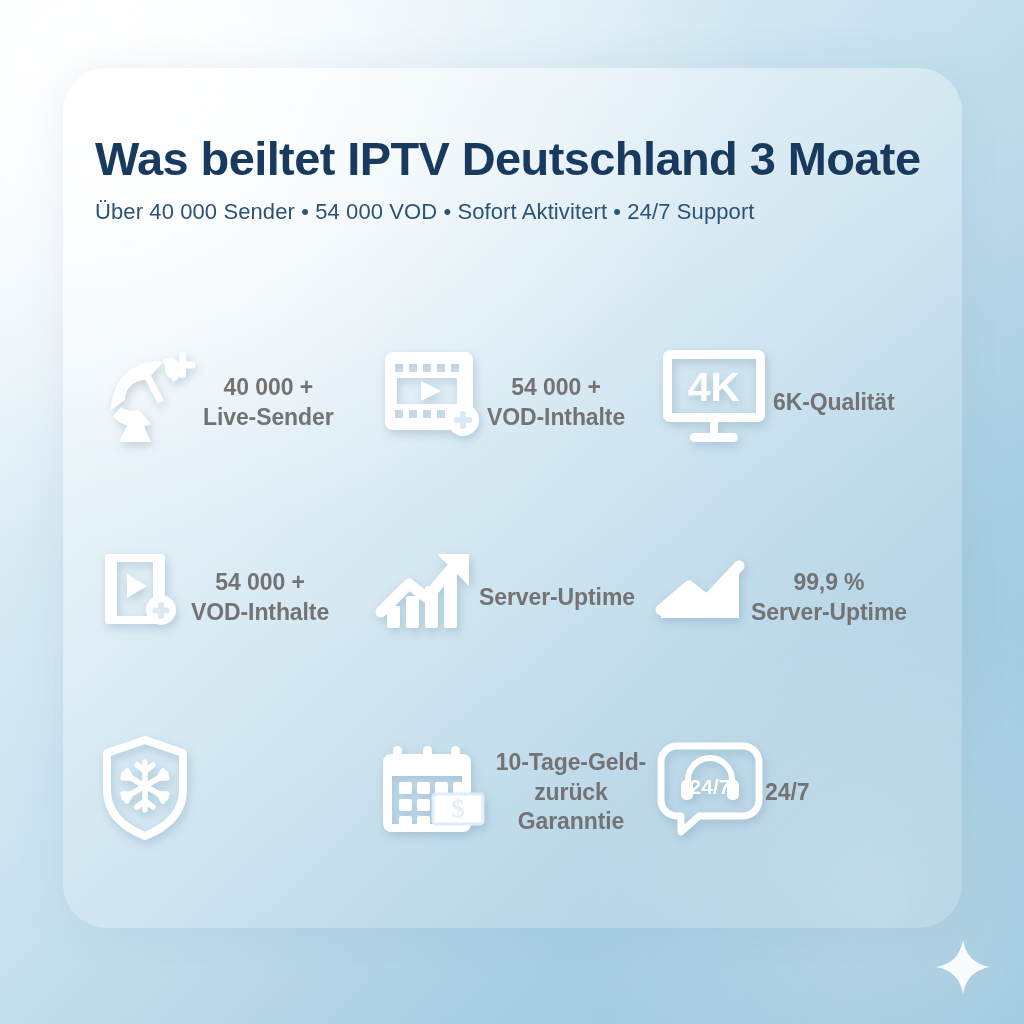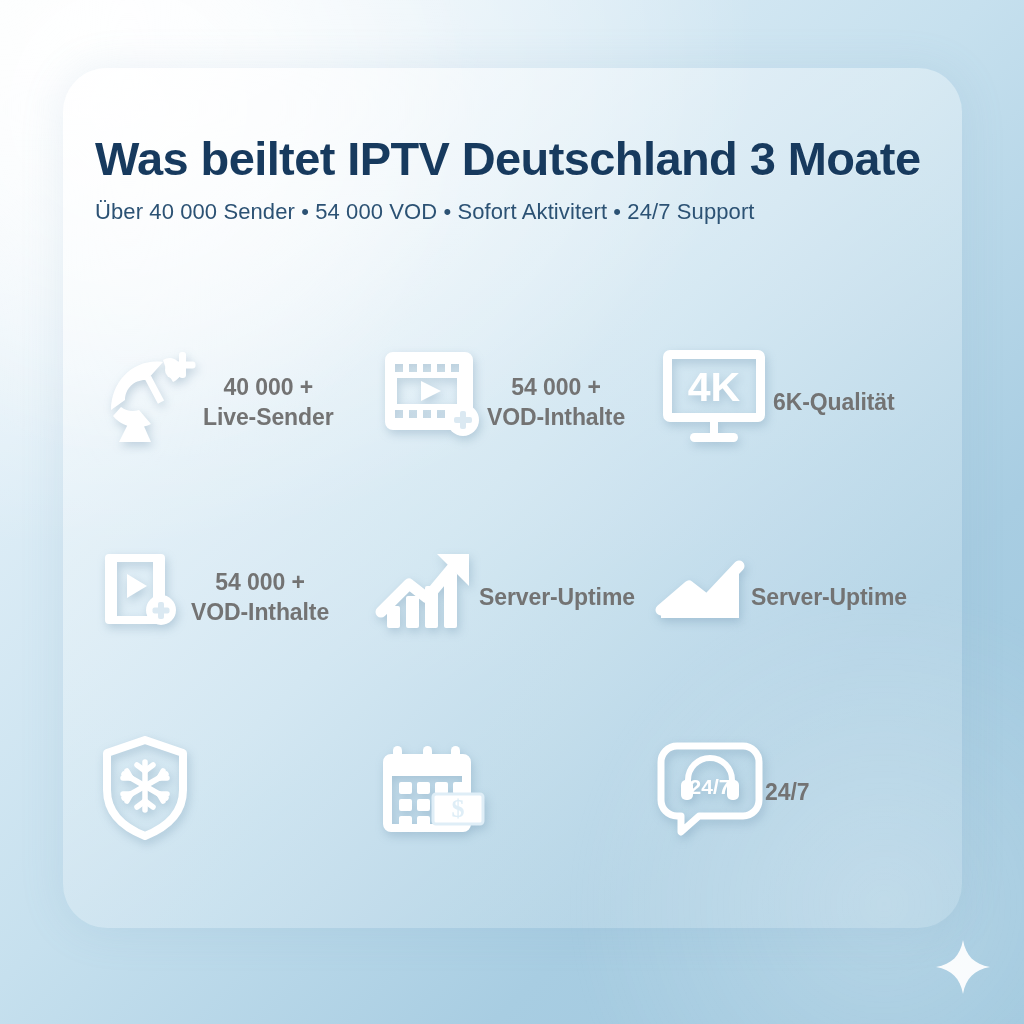--- a/index.html
+++ b/index.html
@@ -206,20 +206,21 @@
   </div>
 
   <div class="cell">
     <div class="icon-wrap">
       <svg width="96" height="74" viewBox="0 0 96 74" fill="#ffffff">
         <path d="M6 54 L34 30 L52 44 L84 10 L84 62 L6 62 Z"></path>
         <path d="M6 54 L34 30 L52 44 L84 10" stroke="#ffffff" stroke-width="11" stroke-linecap="round" stroke-linejoin="round" fill="none"></path>
       </svg>
     </div>
     <div class="cell-text">
+      <div class="cell-value">99,9 %</div>
       <div class="cell-label">Server-Uptime</div>
     </div>
   </div>
 
   <div class="cell">
     <div class="icon-wrap">
       <svg width="100" height="108" viewBox="0 0 100 108" fill="none">
         <path d="M50 6 L88 19 V56 C88 80 70 94 50 102 C30 94 12 80 12 56 V19 Z" stroke="#ffffff" stroke-width="8" stroke-linejoin="round"></path>
         <g stroke="#ffffff" stroke-width="5.5" stroke-linecap="round">
           <line x1="50" y1="28" x2="50" y2="76"></line>
@@ -255,20 +256,24 @@
         <rect x="60" y="44" width="13" height="12" rx="2"></rect>
         <rect x="78" y="44" width="11" height="12" rx="2"></rect>
         <rect x="24" y="61" width="13" height="12" rx="2"></rect>
         <rect x="42" y="61" width="13" height="12" rx="2"></rect>
         <rect x="24" y="78" width="13" height="12" rx="2"></rect>
         <rect x="42" y="78" width="13" height="12" rx="2"></rect>
         <rect x="58" y="56" width="50" height="30" rx="3" fill="#ffffff" stroke="#dfeef7" stroke-width="3"></rect>
         <text x="83" y="79" font-family="Liberation Serif, serif" font-size="26" font-weight="700" fill="#dfeef7" text-anchor="middle">$</text>
       </svg>
     </div>
+    <div class="cell-text">
+      <div class="cell-value">10-Tage-Geld-</div>
+      <div class="cell-label">zurück Garanntie</div>
+    </div>
   </div>
 
   <div class="cell">
     <div class="icon-wrap">
       <svg width="110" height="100" viewBox="0 0 110 100" fill="none">
         <path d="M22 8 h66 a16 16 0 0 1 16 16 v38 a16 16 0 0 1-16 16 h-44 l-18 16 v-16 h-4
                  a16 16 0 0 1-16-16 v-38 a16 16 0 0 1 16-16 z" stroke="#ffffff" stroke-width="7" stroke-linejoin="round"></path>
         <path d="M33 48 v-6 a22 22 0 0 1 44 0 v6" stroke="#ffffff" stroke-width="6" stroke-linecap="round"></path>
         <rect x="26" y="42" width="12" height="20" rx="5" fill="#ffffff"></rect>
         <rect x="72" y="42" width="12" height="20" rx="5" fill="#ffffff"></rect>

